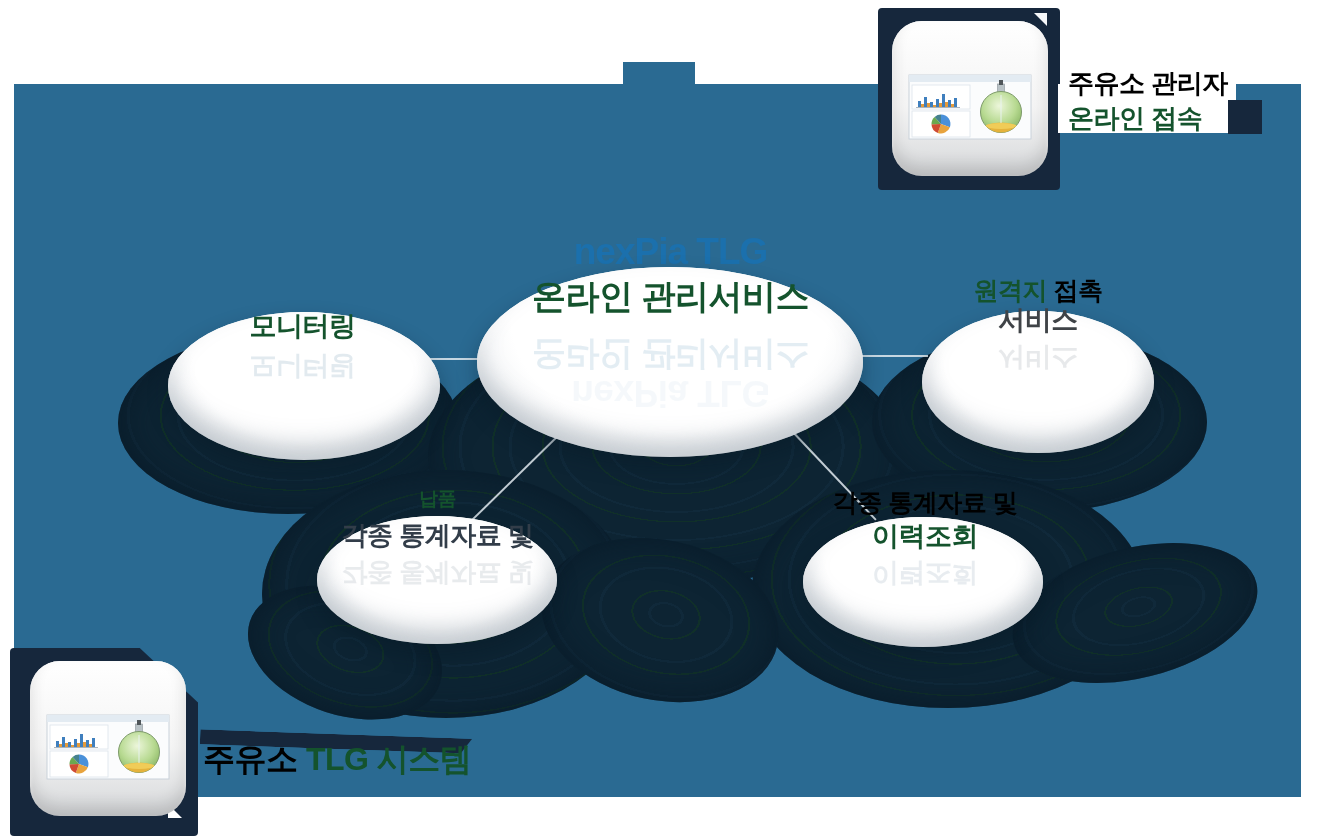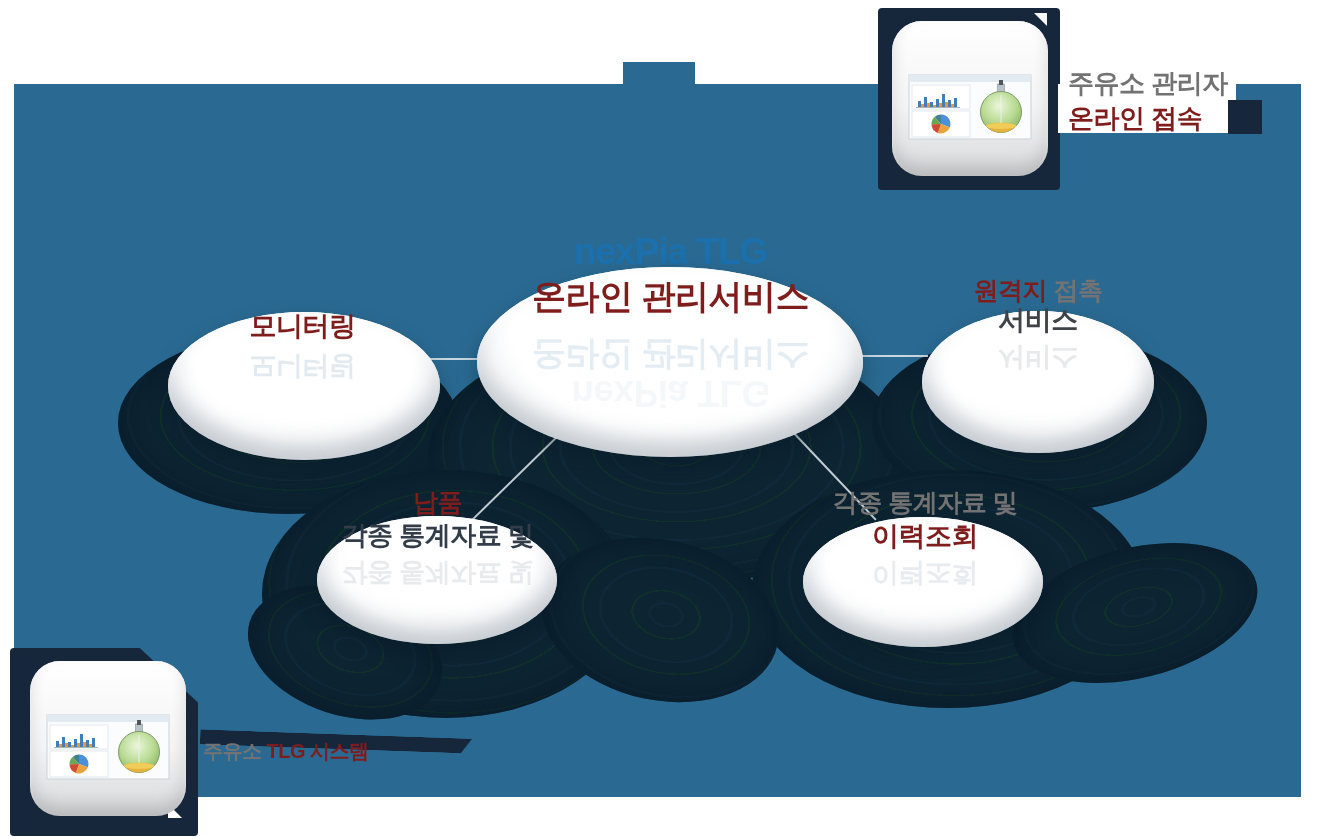--- a/index.html
+++ b/index.html
@@ -37,38 +37,38 @@
     box-shadow:inset 0 -16px 22px rgba(120,135,148,.38), inset 0 8px 10px #ffffff, 0 10px 20px rgba(6,22,34,.35);}
   #disc-left{left:168px;top:312px;width:272px;height:148px;}
   #disc-center{left:477px;top:267px;width:386px;height:190px;}
   #disc-right{left:922px;top:311px;width:232px;height:142px;}
   #disc-bl{left:317px;top:516px;width:240px;height:128px;}
   #disc-br{left:803px;top:517px;width:240px;height:130px;}
 
   
   .lbl{position:absolute;text-align:center;letter-spacing:-0.5px;line-height:1.12;white-space:nowrap;}
   .z-under{z-index:3;} .z-over{z-index:10;}
-  .navy{color:#737373;} .teal{color:#7f1d1d;} .gray{color:#3f4347;} .brand{color:#1b70ad;}
+  .navy{color:#000000;} .teal{color:#14532d;} .gray{color:#3f4347;} .brand{color:#1b70ad;}
   .refl{position:absolute;text-align:center;letter-spacing:-0.5px;white-space:nowrap;
         transform:scaleY(-1);z-index:10;}
 
   #lbl-left-1{left:115px;top:281px;width:375px;font-size:25px;}
   #lbl-left-2{left:115px;top:311px;width:375px;font-size:27px;}
   #refl-left {left:115px;top:349px;width:375px;font-size:27px;color:#c6d6e0;opacity:.5;}
 
   #lbl-center-1{left:468px;top:231px;width:405px;font-size:37px;letter-spacing:-1px;}
   #lbl-center-2{left:468px;top:277px;width:405px;font-size:34px;}
   #refl-center-1{left:468px;top:332px;width:405px;font-size:34px;color:#c9dce8;opacity:.5;}
   #refl-center-2{left:468px;top:372px;width:405px;font-size:37px;color:#dde9f1;opacity:.28;}
 
   #lbl-right-1{left:918px;top:276px;width:240px;font-size:25px;}
   #lbl-right-2{left:918px;top:305px;width:240px;font-size:27px;}
   #refl-right {left:918px;top:340px;width:240px;font-size:27px;color:#cccfd3;opacity:.45;}
 
-  #lbl-bl-1{left:320px;top:488px;width:235px;font-size:25px;}
+  #lbl-bl-1{left:320px;top:488px;width:235px;font-size:19px;}
   #lbl-bl-2{left:320px;top:521px;width:235px;font-size:26px;color:#323d49;}
   #refl-bl {left:320px;top:556px;width:235px;font-size:26px;color:#c8ced4;opacity:.4;}
 
   #lbl-br-1{left:800px;top:488px;width:250px;font-size:25px;}
   #lbl-br-2{left:800px;top:521px;width:250px;font-size:27px;}
   #refl-br {left:800px;top:556px;width:250px;font-size:27px;color:#c6d2da;opacity:.4;}
 
   
   .backdrop{position:absolute;background:#16273c;border-radius:4px;z-index:7;}
   #tr-backdrop{left:878px;top:8px;width:182px;height:182px;}
@@ -85,21 +85,21 @@
   #bl-icon{left:30px;top:661px;}
   .app-icon svg{transform:translateY(8px);}
 
   
   #tr-label-band{position:absolute;left:1058px;top:84px;width:178px;height:49px;background:#ffffff;z-index:9;}
   #tr-label-shadow{position:absolute;left:1228px;top:100px;width:34px;height:34px;background:#16273c;z-index:9;}
   #tr-label-1{position:absolute;left:1068px;top:66px;font-size:26px;letter-spacing:-0.5px;z-index:10;white-space:nowrap;}
   #tr-label-2{position:absolute;left:1068px;top:101px;font-size:26px;letter-spacing:-0.5px;z-index:10;white-space:nowrap;}
   #bl-label-band{position:absolute;left:200px;top:734px;width:272px;height:15px;background:#16273c;
                  transform:rotate(2deg);clip-path:polygon(0 0,100% 0,96% 100%,0 100%);z-index:9;}
-  #bl-label{position:absolute;left:203px;top:738px;font-size:20px;letter-spacing:-0.5px;z-index:10;white-space:nowrap;}
+  #bl-label{position:absolute;left:203px;top:738px;font-size:32px;letter-spacing:-0.5px;z-index:10;white-space:nowrap;}
 </style>
 </head>
 <body>
 
 <div class="stage">
 
   <div id="panel"></div>
   <div id="tab"></div>
 
   <div class="blob" id="blob-left"></div>

